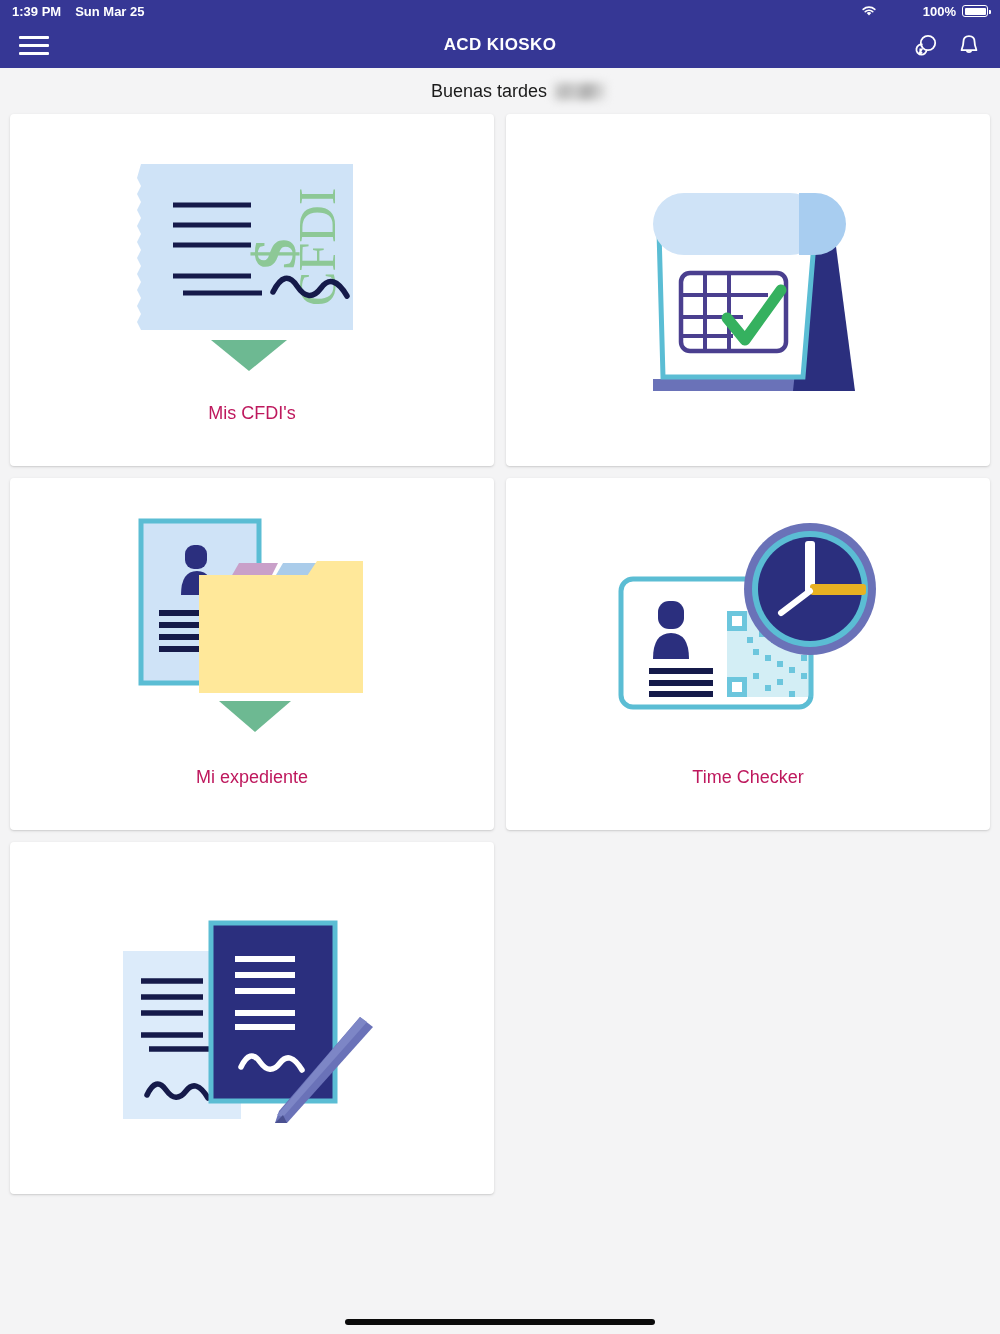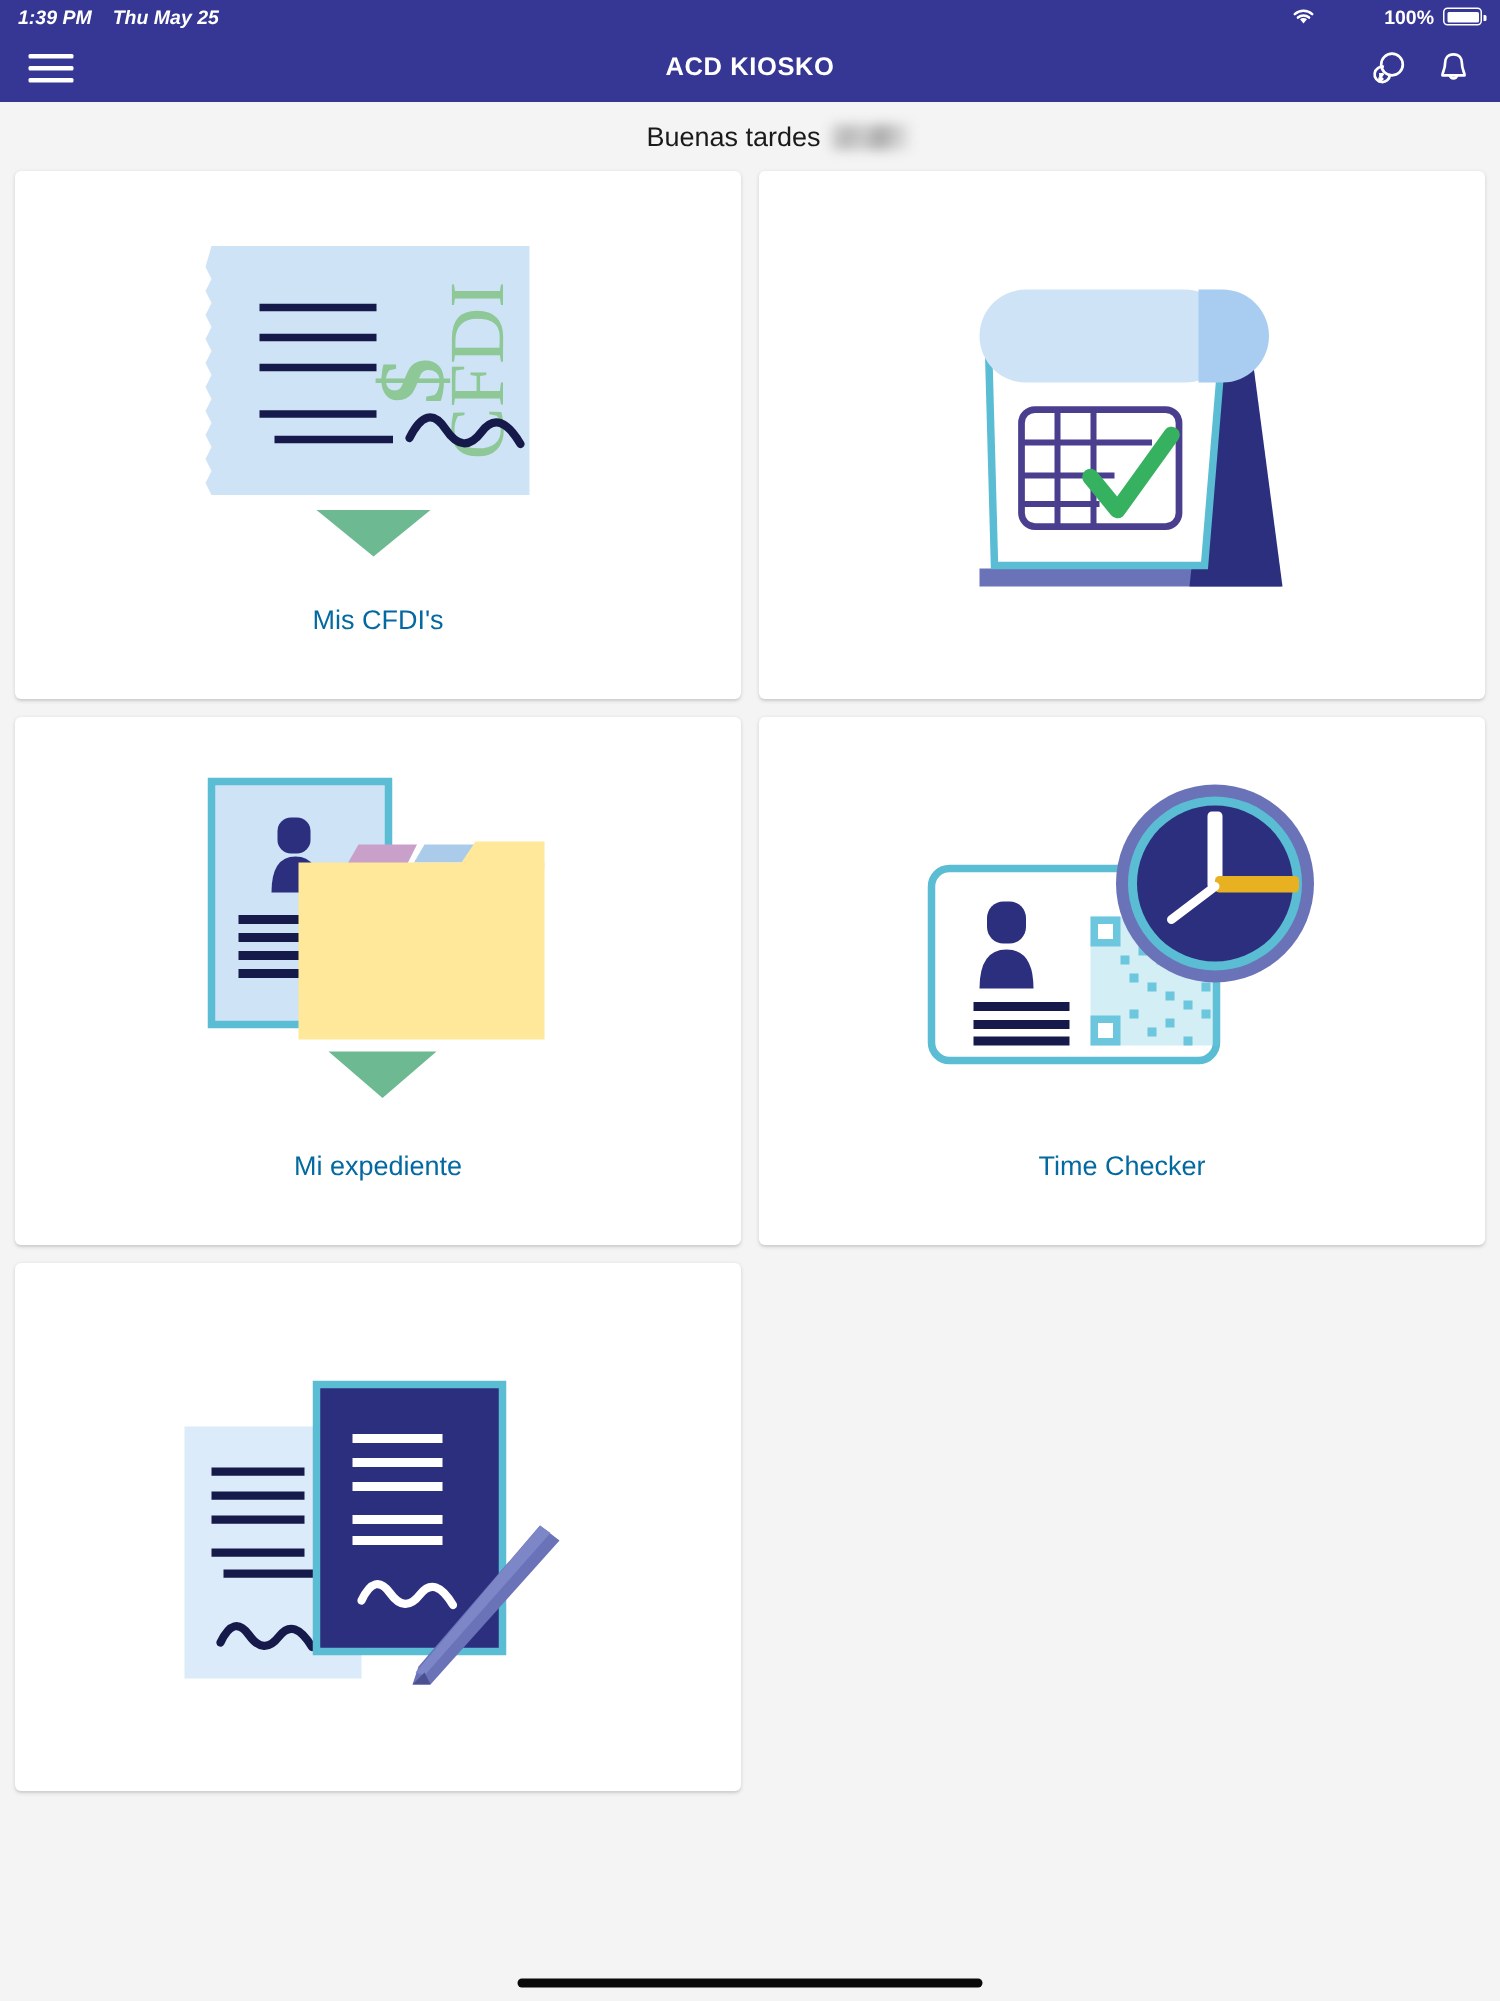--- a/index.html
+++ b/index.html
@@ -10,21 +10,21 @@
     overflow:hidden;
     position:relative;
   }
 
   
   .statusbar{
     height:22px; background:#363795; color:#fff;
     display:flex; align-items:center; justify-content:space-between;
     padding:0 12px; font-size:13px; font-weight:bold;
   }
-  .sb-left{ display:flex; align-items:center; gap:14px;font-style:italic; }
+  .sb-left{ display:flex; align-items:center; gap:14px; }
   .sb-right{ display:flex; align-items:center; gap:6px; }
   .wifi-ic{ width:16px;height:12px; display:block; }
   .battery{
     width:26px;height:12px;border:1.6px solid #fff;border-radius:3px;
     position:relative; padding:1.5px;
   }
   .battery::after{
     content:""; position:absolute; right:-4px; top:3.5px;
     width:2px;height:4px;background:#fff; border-radius:0 1px 1px 0;
   }
@@ -66,36 +66,36 @@
     box-shadow:0 1px 3px rgba(0,0,0,.13), 0 1px 1px rgba(0,0,0,.05);
     display:flex; flex-direction:column; align-items:center;
     justify-content:flex-start; cursor:pointer; position:relative;
     overflow:hidden;
   }
   .card-art{
     flex:1; width:100%; display:flex; align-items:center; justify-content:center;
     padding-top:6px;
   }
   .card-label{
-    font-size:18px; color:#0369a1; padding-bottom:42px; text-align:center;
+    font-size:18px; color:#be185d; padding-bottom:42px; text-align:center;
   }
 
   
   .home-ind{
     position:absolute; bottom:9px; left:50%; transform:translateX(-50%);
     width:310px; height:6px; background:#0a0a0a; border-radius:3px;
   }
 </style>
 </head>
 <body>
 
 <div class="statusbar">
   <div class="sb-left">
     <span>1:39 PM</span>
-    <span>Thu May 25</span>
+    <span>Sun Mar 25</span>
   </div>
   <div class="sb-right">
     <span>
       <svg class="wifi-ic" viewBox="0 0 16 12">
         <path d="M8 10.6 L10.3 7.9 A3.6 3.6 0 0 0 5.7 7.9 Z" fill="#fff"></path>
         <path d="M2.2 4.4 A8.6 8.6 0 0 1 13.8 4.4" stroke="#fff" stroke-width="1.7" fill="none" stroke-linecap="round"></path>
         <path d="M4.3 6.7 A5.6 5.6 0 0 1 11.7 6.7" stroke="#fff" stroke-width="1.7" fill="none" stroke-linecap="round"></path>
       </svg>
     </span>
     <span class="sb-pct">100%</span>

